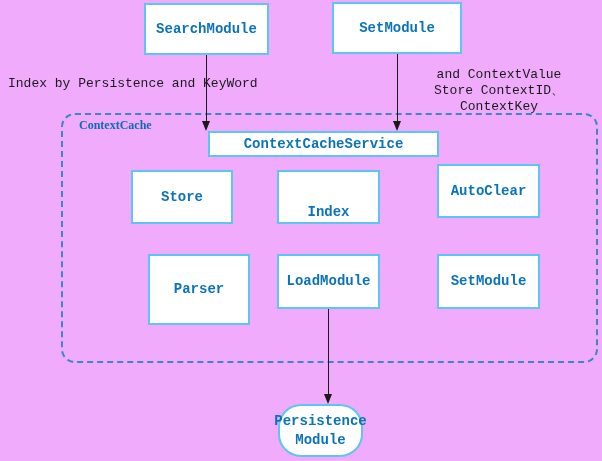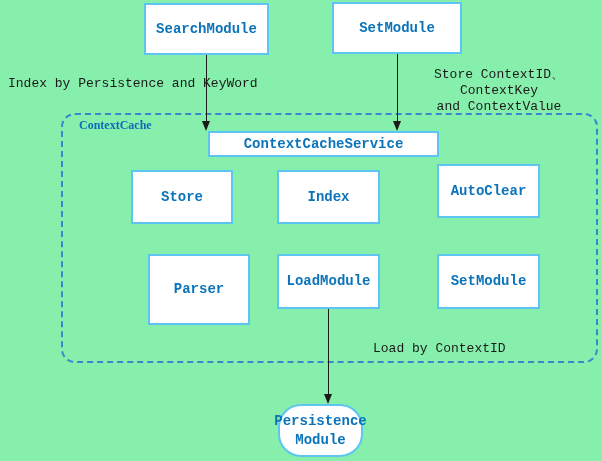--- a/index.html
+++ b/index.html
@@ -1,18 +1,18 @@
 <!DOCTYPE html>
 <html style="--node-border: #5ec5f2; --node-text: #0a73b9; --container-border: #3d86cd; --container-title: #0d6cb5; --edge-label: #1a1a1a; --arrow: #1a1a1a;"><head>
 <meta charset="utf-8">
 <style>
   html,body{margin:0;padding:0;}
   body{background:#ffffff;}
   .canvas{
-    position:relative;width:602px;height:461px;background:#86efac;overflow:hidden;
+    position:relative;width:602px;height:461px;background:#f0abfc;overflow:hidden;
     font-family:"Liberation Mono", monospace;
   }
   .node{
     position:absolute;box-sizing:border-box;background:#ffffff;
     border:2px solid var(--node-border,#5ec5f2);
     display:flex;align-items:center;justify-content:center;
     color:var(--node-text,#0a73b9);font-weight:bold;font-size:14px;
     text-align:center;line-height:19px;
   }
   .group{
@@ -38,21 +38,21 @@
   .arrow .head{
     position:absolute;left:0;bottom:0;width:0;height:0;
     border-left:4.5px solid transparent;border-right:4.5px solid transparent;
     border-top:10px solid var(--arrow,#1a1a1a);
   }
   
   #n-search{left:144px;top:3px;width:125px;height:52px;}
   #n-set{left:332px;top:2px;width:130px;height:52px;}
   #n-ccs{left:208px;top:131px;width:231px;height:26px;}
   #n-cache{left:131px;top:170px;width:102px;height:54px;}
-  #n-index{left:277px;top:170px;width:103px;height:54px;}
+  #n-index{left:277px;top:170px;width:103px;height:54px;align-items:flex-end;}
   #n-autoclear{left:437px;top:164px;width:103px;height:54px;}
   #n-parser{left:148px;top:254px;width:102px;height:71px;}
   #n-load{left:277px;top:254px;width:103px;height:55px;}
   #n-listener{left:437px;top:254px;width:103px;height:55px;}
   #n-persist{left:278px;top:404px;width:85px;height:53px;padding:0 2px;border-radius:23px;}
   #grp{left:61px;top:113px;width:537px;height:250px;}
   #grp-title{left:79px;top:118px;}
   #a1{left:202px;top:55px;height:76px;}
   #a2{left:393px;top:54px;height:77px;}
   #a3{left:324px;top:309px;height:95px;}
@@ -109,18 +109,17 @@
     <div class="line"></div>
     <div class="head"></div>
   </div>
   <div class="arrow" id="a3">
     <div class="line"></div>
     <div class="head"></div>
   </div>
 
   <div class="edge-label" id="l1">Index by Persistence and KeyWord</div>
   <div class="edge-label center" id="l2">
+    <div>and ContextValue</div>
     <div>Store ContextID、ContextKey</div>
-    <div>and ContextValue</div>
   </div>
-  <div class="edge-label" id="l3">Load by ContextID</div>
 
 </div>
 
 </body></html>

